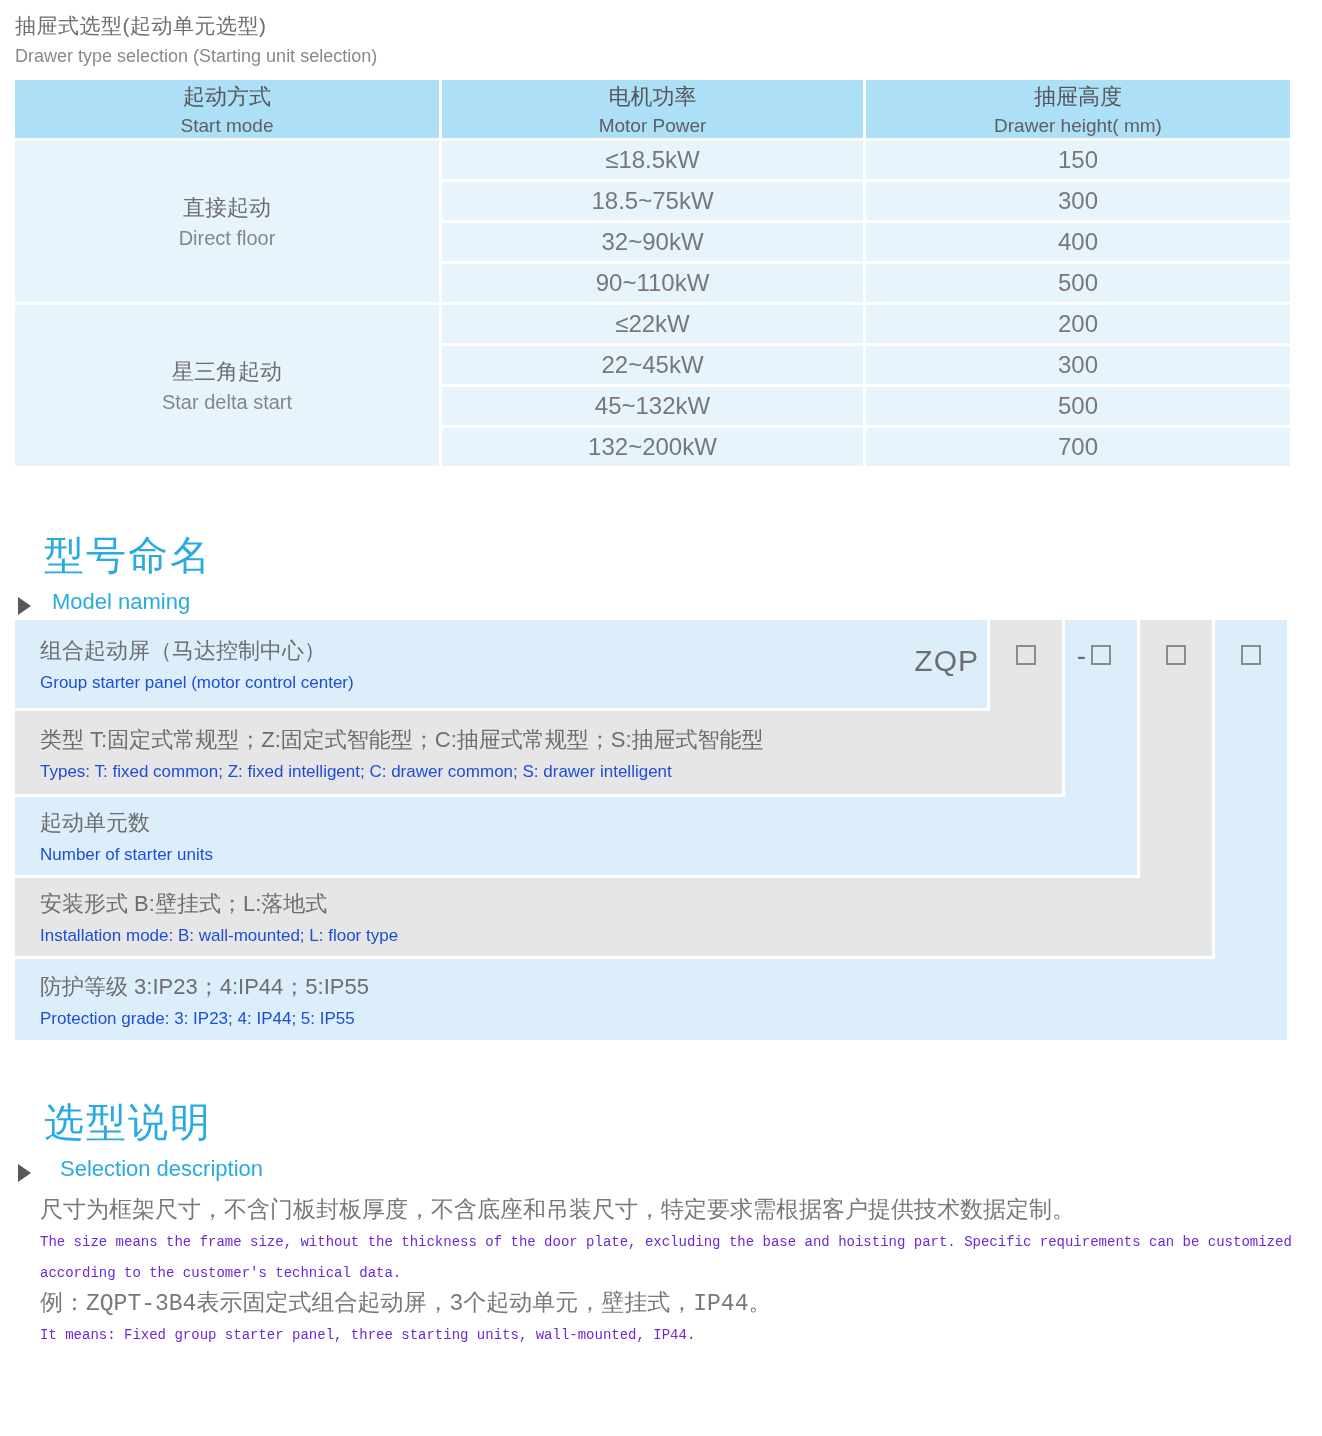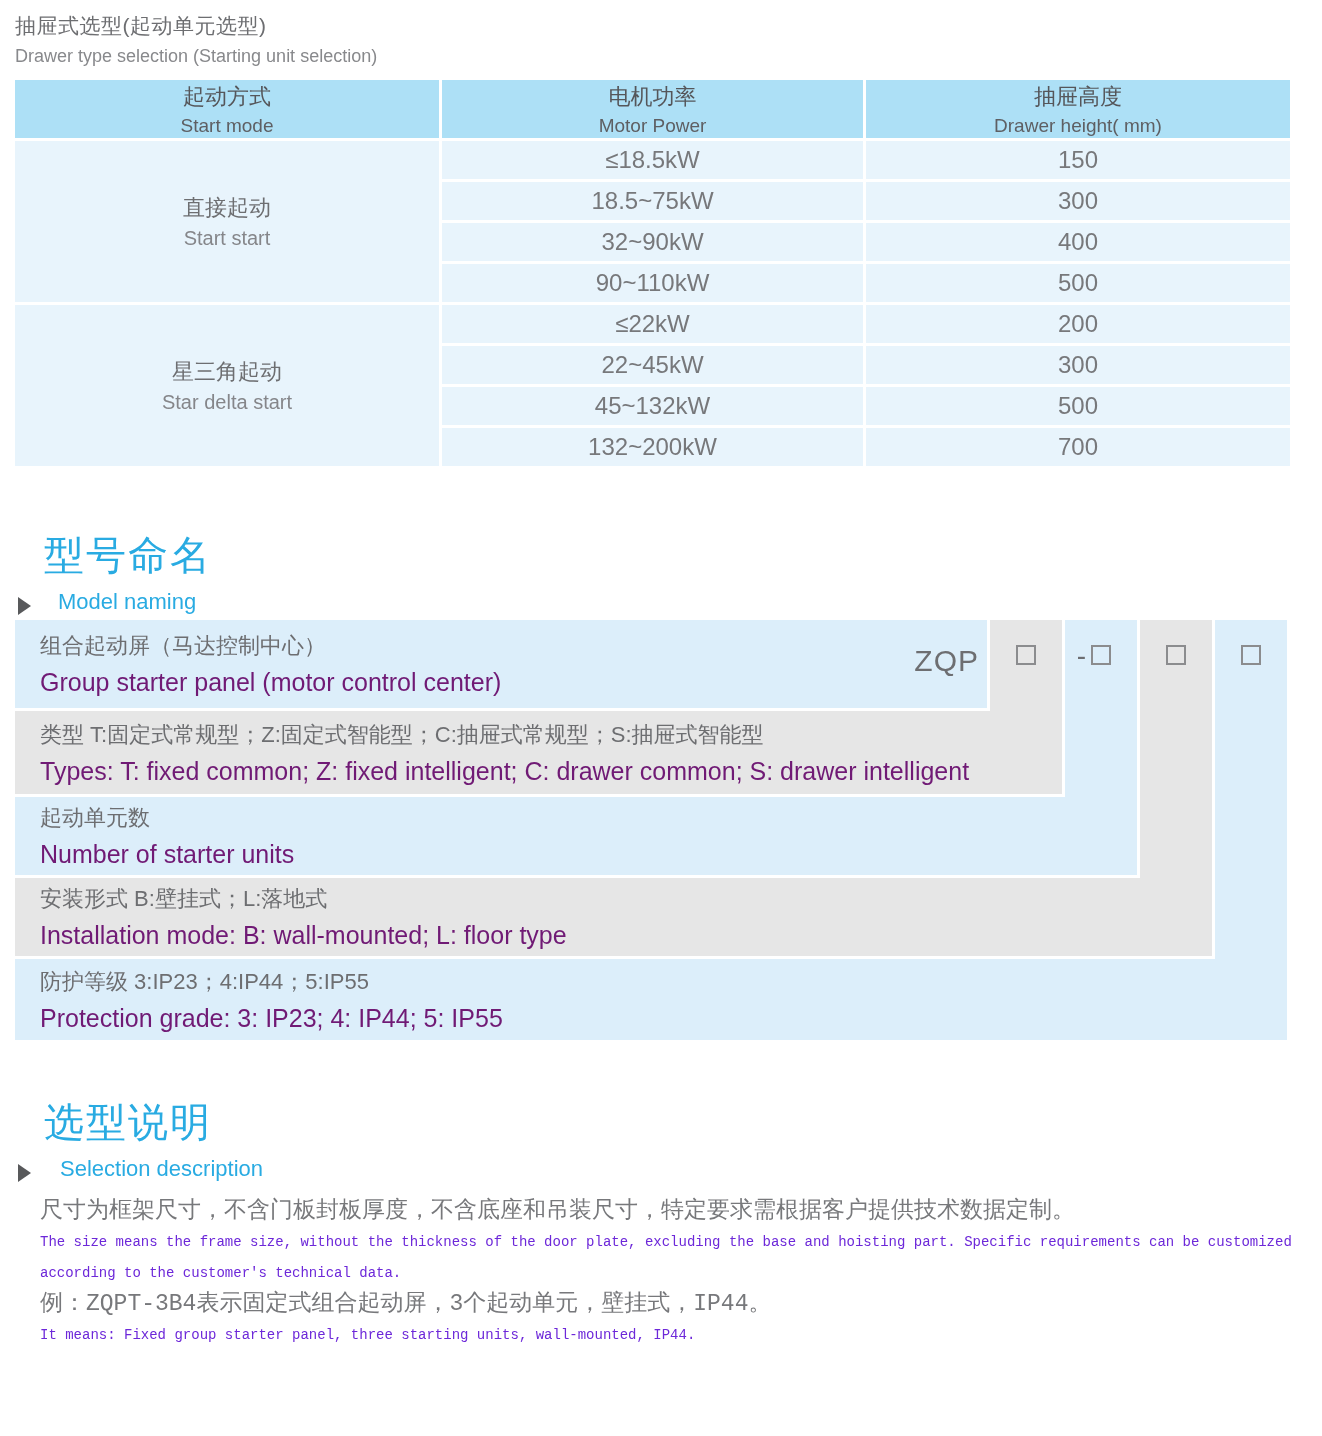--- a/index.html
+++ b/index.html
@@ -22,41 +22,41 @@
   .td { background:#e8f4fc; font-size:24px; color:#77787b; font-weight:400; }
   .td-group { background:#e8f4fc; }
   .td-group .zh { font-size:22px; color:#6d6e71; }
   .td-group .en { font-size:20px; color:#85868a; margin-top:4px; }
 
   
   .sec-head { position:absolute; display:flex; align-items:flex-end; }
   .tri { width:0; height:0; border-top:9px solid transparent; border-bottom:9px solid transparent;
          border-left:13px solid #58595b; margin-top:13px; margin-right:13px; }
   .sec-head .h-zh { font-size:40px; color:#29abe2; letter-spacing:2px; }
-  .sec-head .h-en { font-size:22px; color:#29abe2; margin-top:6px; margin-left:14px; }
+  .sec-head .h-en { font-size:22px; color:#29abe2; margin-top:6px; margin-left:8px; }
   .sec-head.second .h-en { margin-left:16px; }
 
   
   .diagram { position:absolute; left:15px; top:620px; width:1272px; height:400px; }
   .bar, .strip { position:absolute; }
   .blue { background:#dceefa; }
   .gray { background:#e6e6e6; }
   .bar1 { left:0; top:0;    width:972px;  height:88px; }
   .bar2 { left:0; top:91px; width:1047px; height:83px; }
   .bar3 { left:0; top:177px; width:1122px; height:78px; }
   .bar4 { left:0; top:258px; width:1197px; height:78px; }
   .bar5 { left:0; top:339px; width:1272px; height:81px; }
   .strip { width:72px; top:0; display:flex; justify-content:center; }
   .strip1 { left:975px;  height:91px; }
   .strip2 { left:1050px; height:177px; }
   .strip3 { left:1125px; height:258px; }
   .strip4 { left:1200px; height:339px; }
   .bar-text { position:absolute; left:25px; top:50%; transform:translateY(-50%); white-space:nowrap; }
   .bar-text .zh { font-size:22px; color:#6d6e71; }
-  .bar-text .en { font-size:25px; color:#701a75; margin-top:7px; }
+  .bar-text .en { font-size:17px; color:#1d4ed8; margin-top:7px; }
   .code-prefix { position:absolute; right:8px; top:24px; font-size:30px; color:#6d6e71; letter-spacing:1px; }
   .code-slot { margin-top:25px; display:flex; align-items:flex-start; }
   .code-box { width:20px; height:20px; border:2px solid #8b8c8e; background:transparent; }
   .code-sep { font-size:28px; color:#6d6e71; line-height:22px; margin-right:5px; margin-left:-14px; }
 
   
   .desc { position:absolute; left:40px; top:1196px; width:1262px;font-family:Liberation Mono, monospace; }
   .desc p { margin:0; line-height:31px; }
   .desc .zh { font-size:23px; color:#77787b; }
   .desc .en { font-size:14px; color:#6d28d9; }
@@ -80,21 +80,21 @@
       <div class="zh">电机功率</div>
       <div class="en">Motor Power</div>
     </div>
     <div class="th" style="grid-area:1/3">
       <div class="zh">抽屉高度</div>
       <div class="en">Drawer height( mm)</div>
     </div>
 
     <div class="td-group" style="grid-area:2/1/6/2">
       <div class="zh">直接起动</div>
-      <div class="en">Start start</div>
+      <div class="en">Direct floor</div>
     </div>
     <div class="td" style="grid-area:2/2">≤18.5kW</div>
     <div class="td" style="grid-area:2/3">150</div>
     <div class="td" style="grid-area:3/2">18.5~75kW</div>
     <div class="td" style="grid-area:3/3">300</div>
     <div class="td" style="grid-area:4/2">32~90kW</div>
     <div class="td" style="grid-area:4/3">400</div>
     <div class="td" style="grid-area:5/2">90~110kW</div>
     <div class="td" style="grid-area:5/3">500</div>
 

